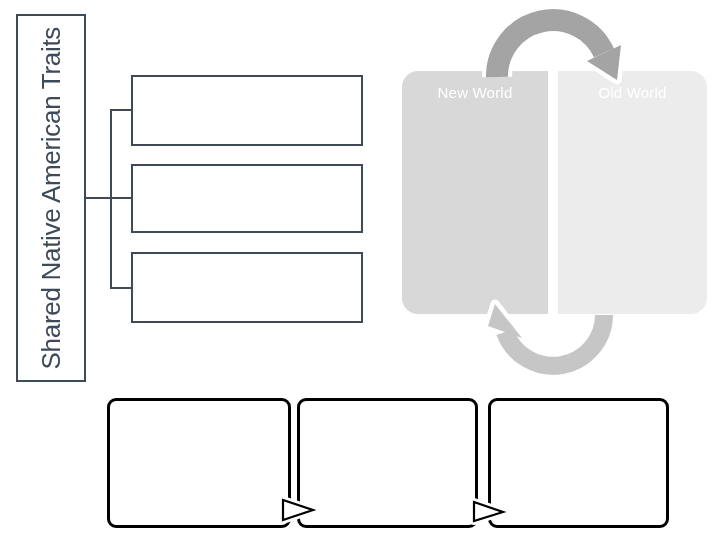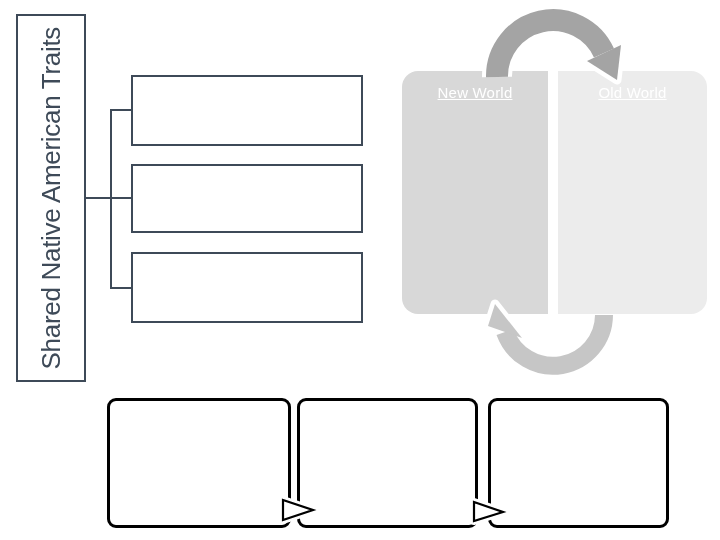--- a/index.html
+++ b/index.html
@@ -60,21 +60,20 @@
   
   .world-panel {
     position: absolute;
     top: 71px; height: 243px;
     box-sizing: border-box;
     text-align: center;
     padding-top: 13px;
     font-size: 15px;
     letter-spacing: 0.2px;
     color: var(--c-label-text, #ffffff);
-    text-decoration: underline;
   }
   .world-left {
     left: 402px; width: 146px;
     background: var(--c-new-world-fill, #d8d8d8);
     border-radius: 16px 0 0 16px;
   }
   .world-right {
     left: 558px; width: 149px;
     background: var(--c-old-world-fill, #ececec);
     border-radius: 0 16px 16px 0;

